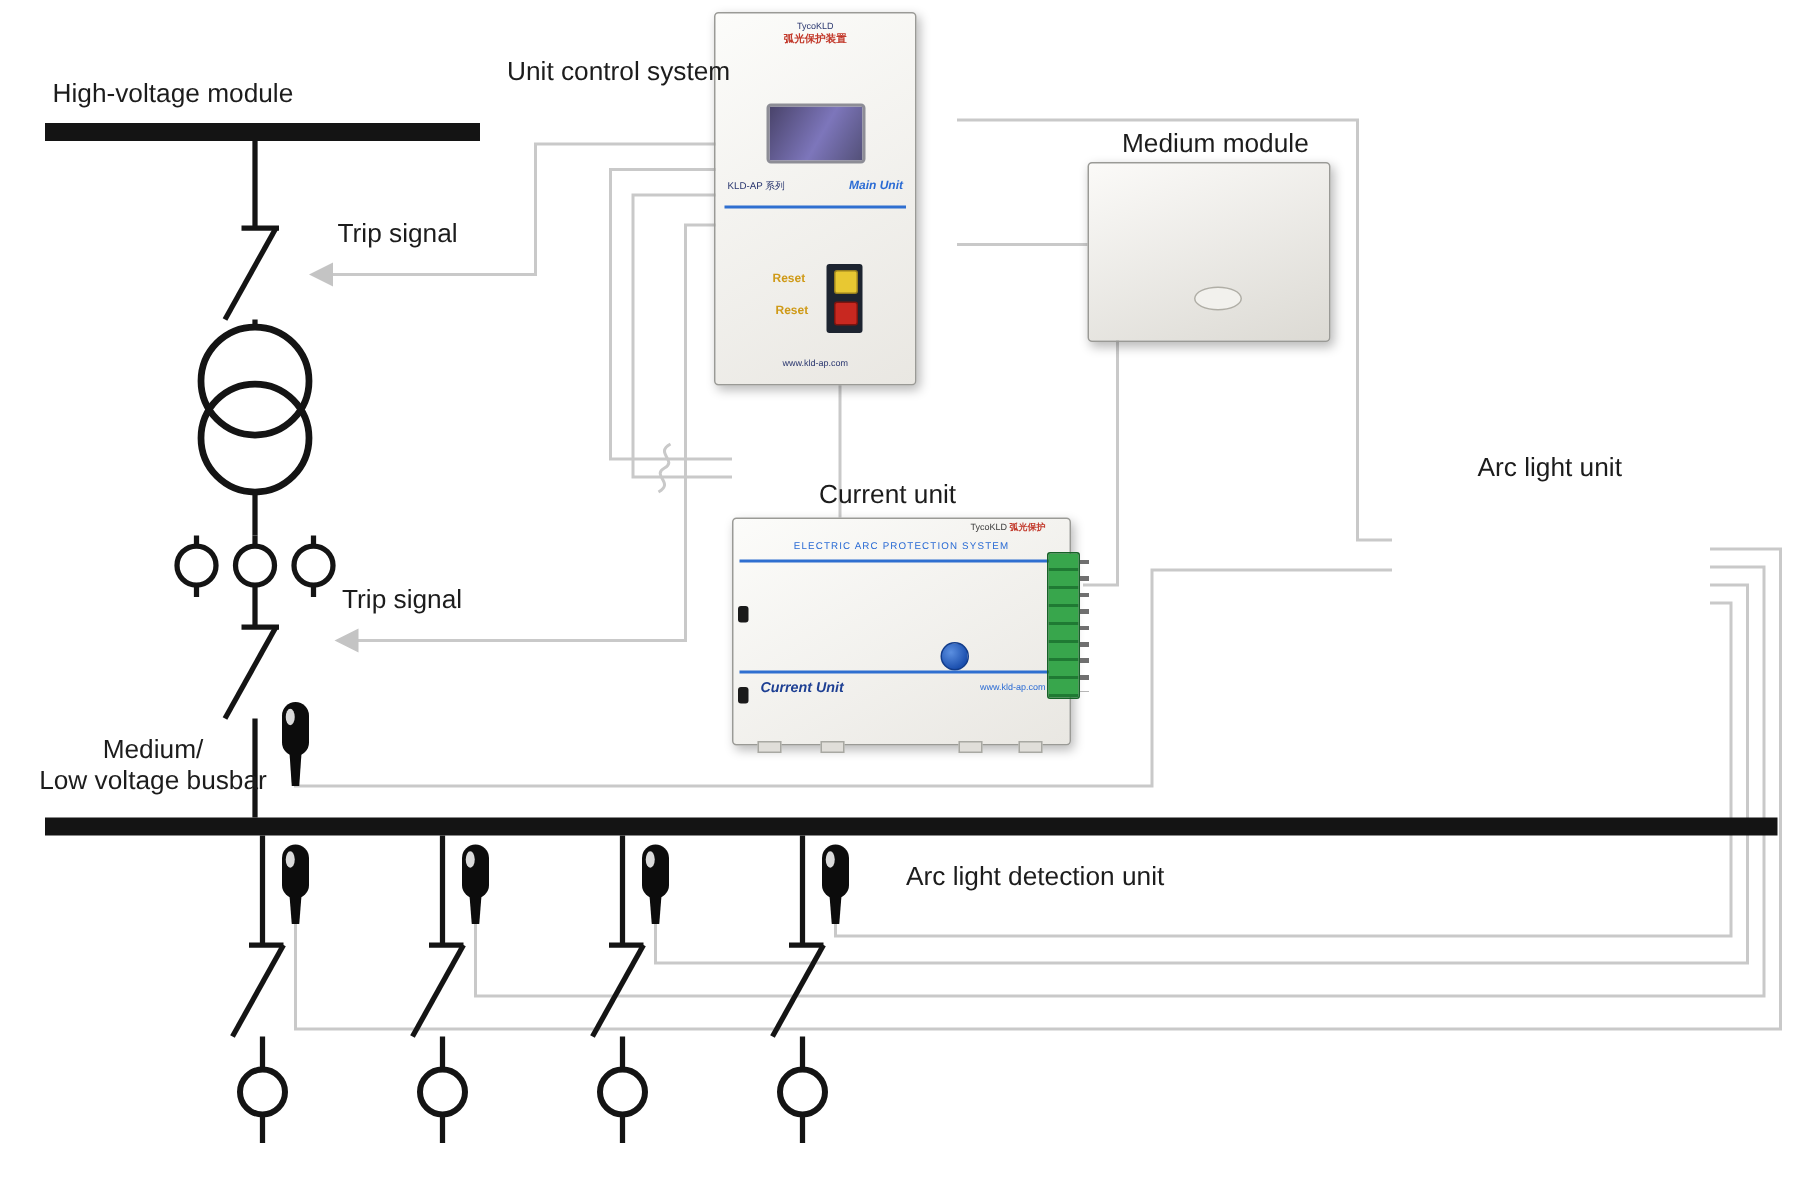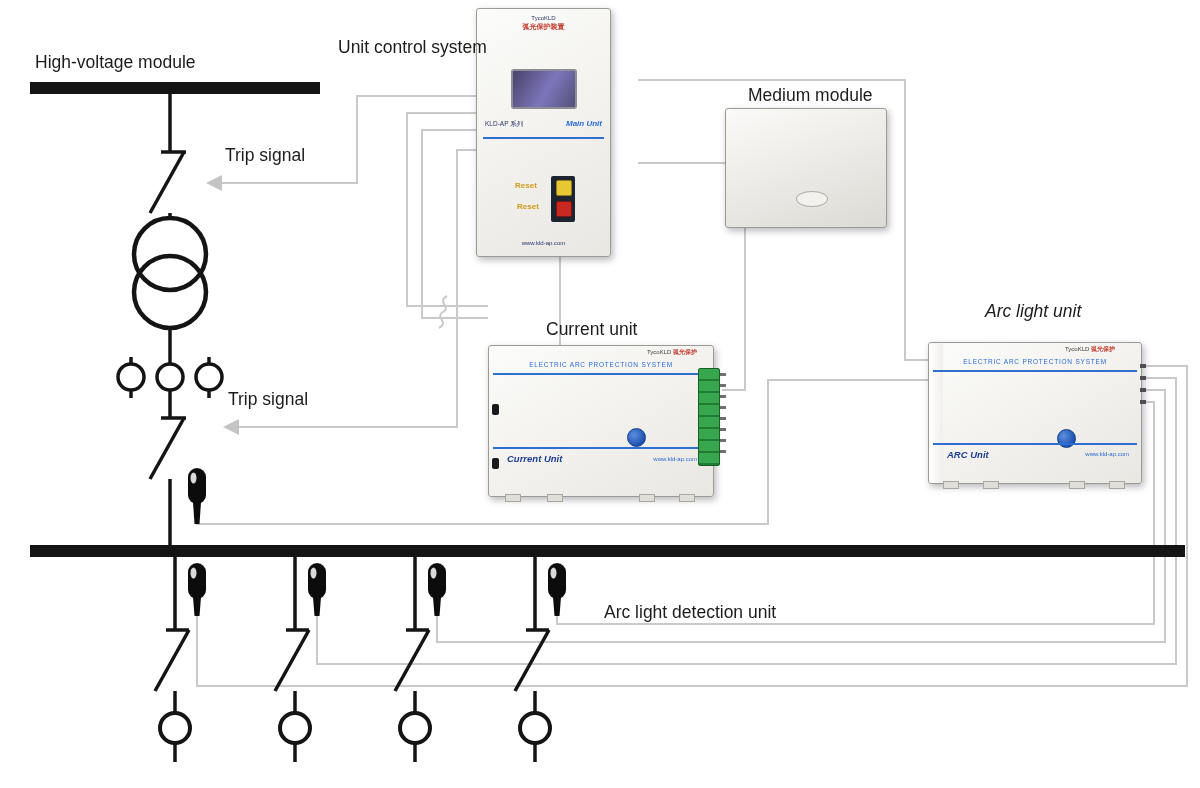--- a/index.html
+++ b/index.html
@@ -243,41 +243,25 @@
     <div class="unit-name cu-name">Current Unit</div>
     <div class="unit-site cu-site">www.kld-ap.com</div>
     <div class="cu-terminal"></div>
     <div class="cu-pins"></div>
     <div class="tab" style="left:16px;"></div>
     <div class="tab" style="left:58px;"></div>
     <div class="tab" style="left:150px;"></div>
     <div class="tab" style="left:190px;"></div>
   </div>
 
-  <div class="dev panel au">
-    <div class="au-endcap"></div>
-    <div class="unit-logo">
-      <span class="unit-brand">TycoKLD</span>
-      <span class="unit-brand-cn">弧光保护</span>
-    </div>
-    <div class="unit-heading">ELECTRIC ARC PROTECTION SYSTEM</div>
-    <div class="unit-div au-div1"></div>
-    <div class="knob au-knob"></div>
-    <div class="unit-div au-div2"></div>
-    <div class="unit-name au-name">ARC Unit</div>
-    <div class="unit-site au-site">www.kld-ap.com</div>
-    <div class="au-pins"></div>
-    <div class="tab" style="left:14px;"></div>
-    <div class="tab" style="left:54px;"></div>
-    <div class="tab" style="left:140px;"></div>
-    <div class="tab" style="left:180px;"></div>
-  </div>
 
   <div class="lbl" style="left:35px;top:52px;">High-voltage module</div>
   <div class="lbl" style="left:338px;top:37px;">Unit control system</div>
   <div class="lbl" style="left:748px;top:85px;">Medium module</div>
   <div class="lbl" style="left:225px;top:145px;">Trip signal</div>
   <div class="lbl" style="left:228px;top:389px;">Trip signal</div>
   <div class="lbl" style="left:546px;top:319px;">Current unit</div>
-  <div class="lbl" style="left:985px;top:301px;font-style:italic;">Arc light unit</div>
-  <div class="lbl" style="left:604px;top:574px;margin-top:28px;">Arc light detection unit</div>
+  <div class="lbl" style="left:985px;top:301px;">Arc light unit</div>
+  <div class="lbl center" style="left:22px;top:489px;width:160px;">Medium/
+Low voltage busbar</div>
+  <div class="lbl" style="left:604px;top:574px;">Arc light detection unit</div>
 
 </div>
 
 </body></html>

